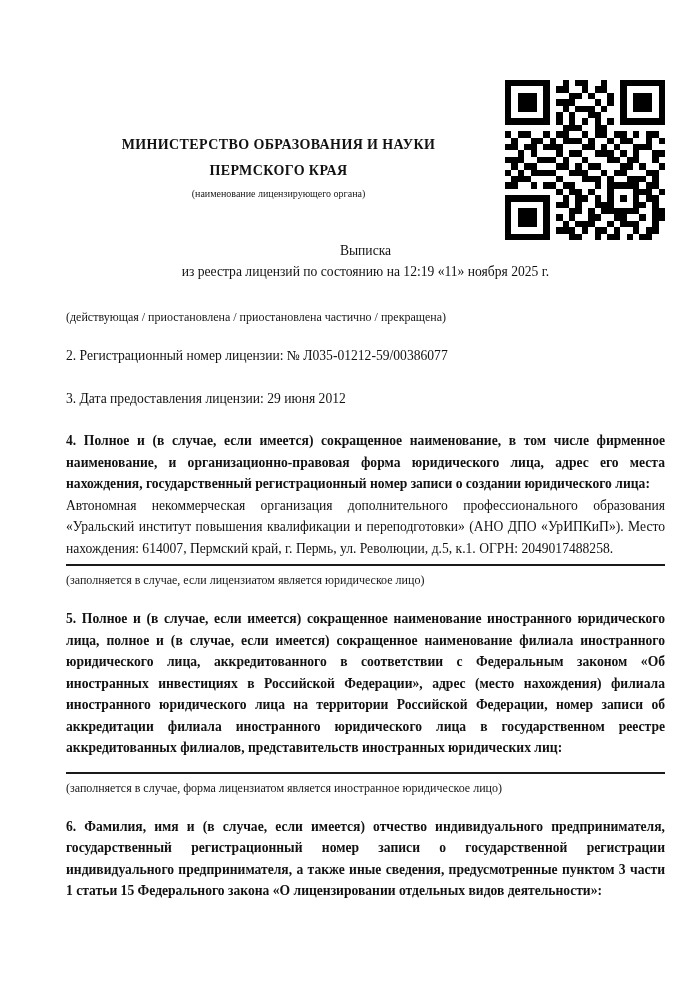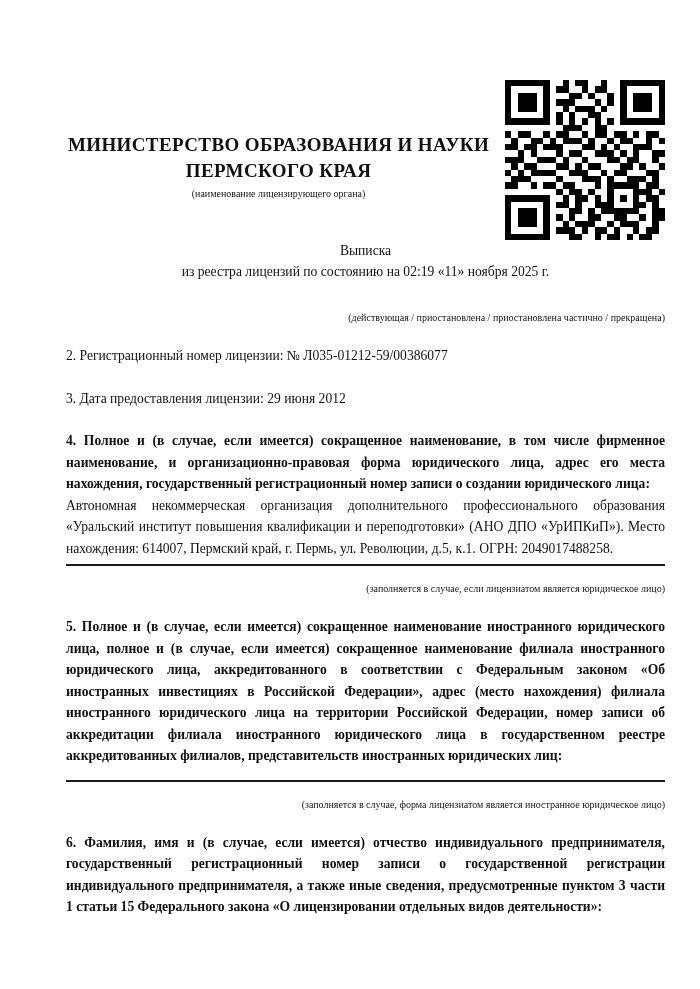--- a/index.html
+++ b/index.html
@@ -12,41 +12,41 @@
     padding: 80px 35px 0 66px;
     font-family: "Liberation Serif", "DejaVu Serif", serif;
     color: #111111;
     position: relative;
     overflow: hidden;
   }
   .header-row { display: flex; align-items: flex-start; }
   .header-text { flex: 1 1 auto; text-align: center; padding-top: 52px; padding-right: 14px; }
   .ministry-line {
     font-weight: bold;
-    font-size: 19px;
+    font-size: 14px;
     line-height: 26px;
     letter-spacing: 0.4px;
     white-space: nowrap;
   }
   .header-caption { font-size: 10px; line-height: 13px; margin-top: 3px; color: #161616; }
   .qr-box { flex: 0 0 160px; width: 160px; height: 160px; }
   .qr-box svg { width: 160px; height: 160px; display: block; shape-rendering: crispEdges; }
 
   .doc-title { text-align: center; font-size: 13.6px; line-height: 21px; }
 
   .item { margin-top: 21px; font-size: 13.6px; line-height: 21.5px; }
   .item-first { margin-top: 29px; }
   .item-text { text-align: left; }
   .item-text.justify { text-align: justify; font-weight: bold; }
   .item-value { text-align: justify; }
   .item-caption {
-    font-size: 10px;
+    font-size: 12px;
     line-height: 13px;
-    text-align: right;
-    margin-top: 16px;
+    text-align: left;
+    margin-top: 8px;
     color: #161616;
   }
   .rule { border-top: 2px solid #1a1a1a; height: 0; margin-top: 5px; }
   .rule.gap-md { margin-top: 13px; }
 </style>
 </head>
 <body>
 
 <div class="page">
 
@@ -386,21 +386,21 @@
           <rect x="17" y="24" width="1" height="1" fill="#000000"></rect>
           <rect x="19" y="24" width="1" height="1" fill="#000000"></rect>
           <rect x="21" y="24" width="1" height="1" fill="#000000"></rect>
           <rect x="22" y="24" width="1" height="1" fill="#000000"></rect>
         </svg>
     </div>
   </div>
 
   <div class="doc-title">
     <div>Выписка</div>
-    <div>из реестра лицензий по состоянию на 02:19 «11» ноября 2025 г.</div>
+    <div>из реестра лицензий по состоянию на 12:19 «11» ноября 2025 г.</div>
   </div>
 
   <div class="item item-first">
     <div class="item-caption">(действующая / приостановлена / приостановлена частично / прекращена)</div>
   </div>
 
   <div class="item">
     <div class="item-text">2. Регистрационный номер лицензии: № Л035-01212-59/00386077</div>
   </div>
 

